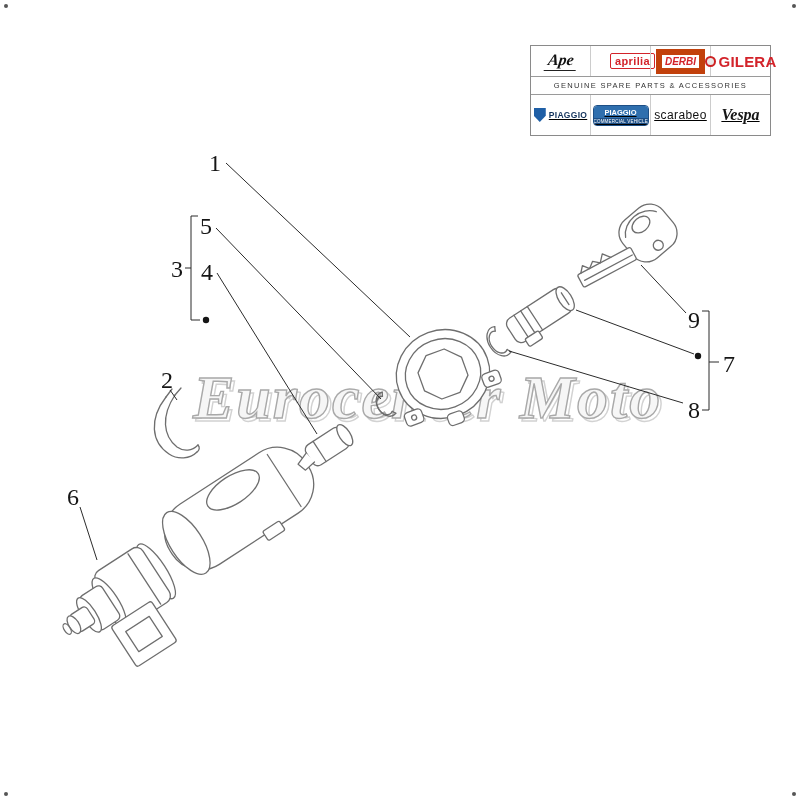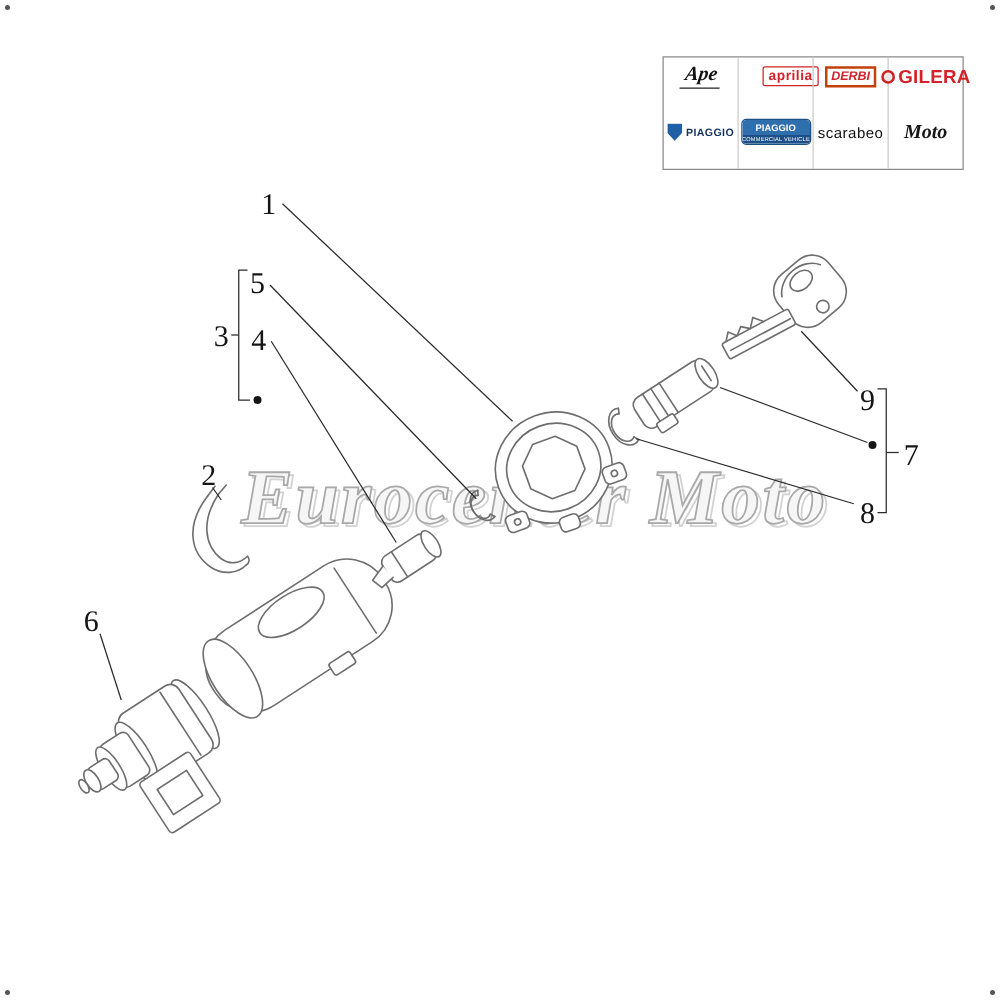--- a/index.html
+++ b/index.html
@@ -14,32 +14,32 @@
 
   
   .callout-text{font-family:"Liberation Serif",serif;font-size:24px;fill:#151515;}
   .callout-line{stroke:#2b2b2b;stroke-width:1;fill:none;}
 
   
   .logo-panel{position:absolute;left:530px;top:45px;width:241px;height:91px;
               border:1px solid #8a8a8a;background:#fff;display:flex;flex-direction:column;box-sizing:border-box;}
   .lp-row{display:flex;align-items:center;}
   .lp-row1{height:30px;}
-  .lp-row2{flex:1;}
+  .lp-row2{flex:1;text-decoration:underline;}
   .lp-cell{flex:1;display:flex;align-items:center;justify-content:center;height:100%;
            border-left:1px solid #ccc;gap:3px;min-width:0;}
   .lp-cell:first-child{border-left:none;}
   .lp-tagline{height:17px;border-top:1px solid #9a9a9a;border-bottom:1px solid #9a9a9a;
               display:flex;align-items:center;justify-content:center;
               font-size:7.5px;letter-spacing:1.3px;color:#333;white-space:nowrap;}
   .ape-script{font-family:"Liberation Serif",serif;font-style:italic;font-weight:bold;
               font-size:16px;color:#111;transform:skewX(-8deg);border-bottom:1.5px solid #222;padding:0 3px 1px;}
   .aprilia-box{color:#d3232a;border:1px solid #d3232a;font-size:11px;font-weight:bold;
                letter-spacing:.4px;padding:1px 4px;border-radius:2px;margin-left:24px;}
-  .derbi-box{color:#d3232a;border:2px solid #c2410c;font-size:10px;font-weight:bold;
+  .derbi-box{color:#d3232a;border:6px solid #c2410c;font-size:10px;font-weight:bold;
              font-style:italic;padding:1px 3px;}
   .gilera-emblem{width:11px;height:11px;border-radius:50%;border:2px solid #c22;
                  background:#e8e8e8;box-sizing:border-box;flex:none;}
   .gilera-text{color:#d3232a;font-weight:bold;font-size:15px;letter-spacing:.2px;}
   .piaggio-shield{width:12px;height:14px;background:#1f5fa6;flex:none;
                   clip-path:polygon(0 0,100% 0,100% 55%,50% 100%,0 55%);}
   .piaggio-text{font-size:8.5px;font-weight:bold;color:#13335c;letter-spacing:.3px;}
   .pcv-box{width:54px;border-radius:4px;overflow:hidden;border:1px solid #1d4f86;
            display:flex;flex-direction:column;}
   .pcv-main{background:#2f6fae;color:#fff;font-size:7.5px;font-weight:bold;text-align:center;padding:2px 0 1px;}
@@ -197,33 +197,34 @@
         <span class="aprilia-box">aprilia</span>
       </div>
       <div class="lp-cell">
         <span class="derbi-box">DERBI</span>
       </div>
       <div class="lp-cell">
         <span class="gilera-emblem"></span>
         <span class="gilera-text">GILERA</span>
       </div>
     </div>
+    <div class="lp-tagline">GENUINE SPARE PARTS &amp; ACCESSORIES</div>
     <div class="lp-row lp-row2">
       <div class="lp-cell">
         <span class="piaggio-shield"></span>
         <span class="piaggio-text">PIAGGIO</span>
       </div>
       <div class="lp-cell">
         <div class="pcv-box">
           <span class="pcv-main">PIAGGIO</span>
           <span class="pcv-sub">COMMERCIAL VEHICLES</span>
         </div>
       </div>
       <div class="lp-cell">
         <span class="scarabeo-text">scarabeo</span>
       </div>
       <div class="lp-cell">
-        <span class="vespa-script">Moto</span>
+        <span class="vespa-script">Vespa</span>
       </div>
     </div>
   </div>
 
 </div>
 
 </body></html>

